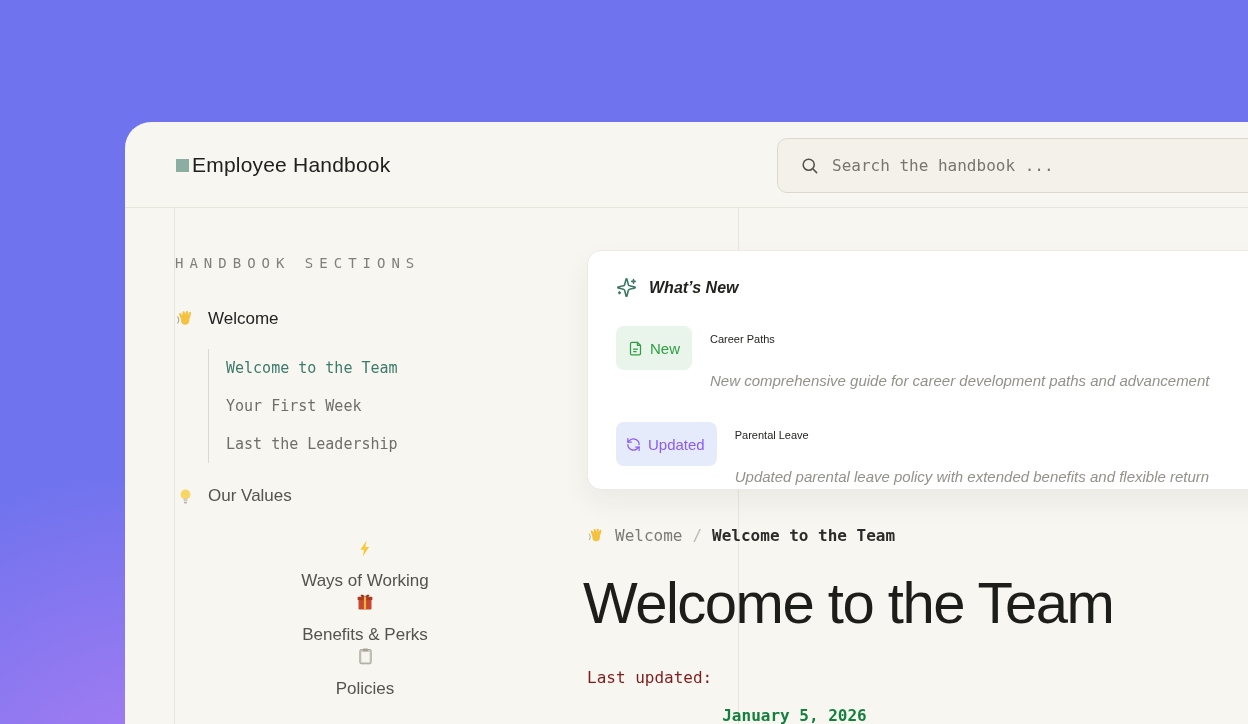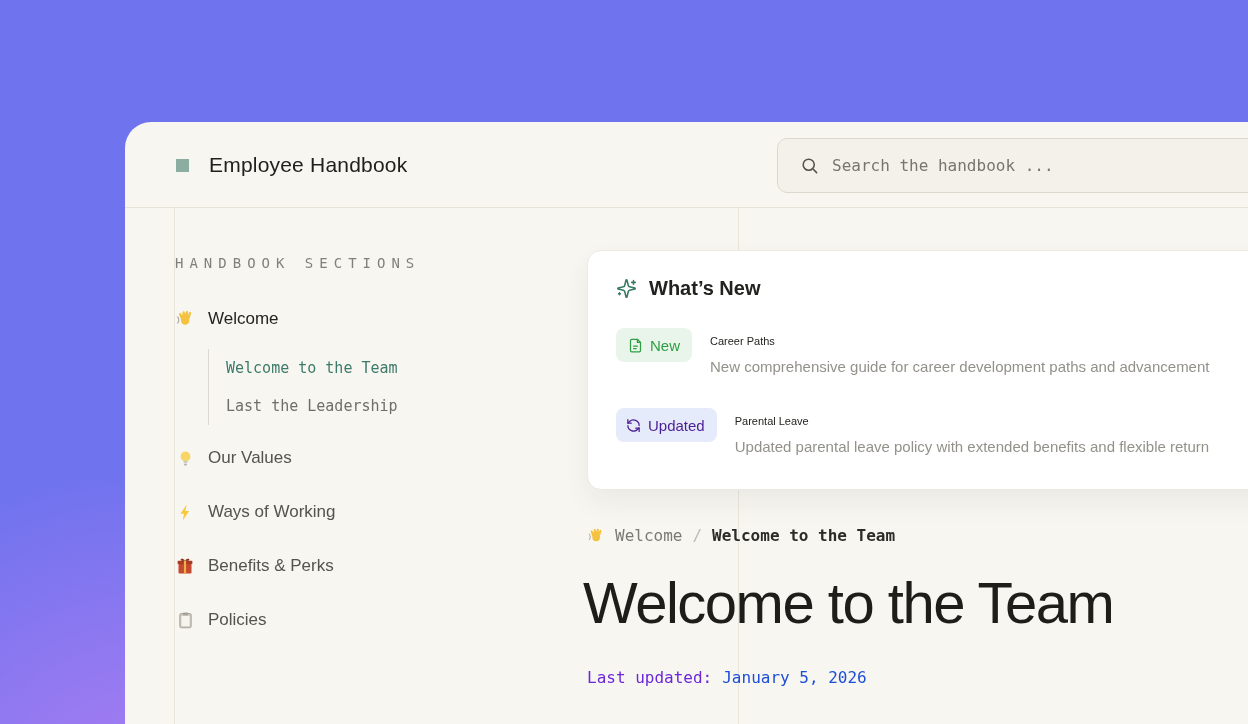--- a/index.html
+++ b/index.html
@@ -16,21 +16,21 @@
     width: 1123px; height: 602px;
     background: #f8f6f1;
     border-top-left-radius: 26px;
     overflow: hidden;
   }
   
   .header {
     position: absolute; top: 0; left: 0; width: 100%; height: 86px;
     border-bottom: 1px solid #e7e4da;
   }
-  .brand { position: absolute; left: 51px; top: 0; height: 86px; display: flex; align-items: center; gap: 20px; }
+  .brand { position: absolute; left: 51px; top: 0; height: 86px; display: flex; align-items: center; gap: 3px; }
   .logo-square { width: 13px; height: 13px; background: #8bada2; }
   .brand-title { font-size: 21px; font-weight: 500; letter-spacing: .2px; color: #20201e; }
   .search-box {
     position: absolute; left: 652px; top: 16px; width: 640px; height: 55px;
     background: #f3f1ea; border: 1px solid #dcd8ce; border-radius: 10px;
     display: flex; align-items: center; gap: 13px; padding-left: 22px;
   }
   .search-box input {
     border: none; outline: none; background: transparent; width: 430px;
     font: 16px "DejaVu Sans Mono", monospace; color: #55544e;
@@ -45,74 +45,74 @@
   .section-label {
     margin-top: 47px;
     font: 14px "DejaVu Sans Mono", monospace; letter-spacing: 6px; color: #81807a;
   }
   .nav { margin-top: 36px; }
   .nav-item {
     display: flex; align-items: center; gap: 13px; height: 24px;
     font-size: 17px; font-weight: 500; color: #54534e; cursor: pointer;
   }
   .nav-item.active { color: #232321; }
-  .nav-item + .nav-item { margin-top: 30px; }
+  .nav-item + .nav-item { margin-top: 30px; flex-direction: column; }
   .nav-icon { width: 20px; height: 20px; flex: none; display: flex; align-items: center; justify-content: center; }
   .sub-list {
     margin: 18px 0 21px 33px; padding-left: 17px;
     border-left: 1px solid #ddd9d0;
     display: flex; flex-direction: column;
   }
   .sub-item {
     height: 38px; display: flex; align-items: center;
     font: 15px "DejaVu Sans Mono", monospace; color: #6f6e68; cursor: pointer;
   }
   .sub-item.active { color: #3c7a6b; }
   
   .panel {
     position: absolute; left: 462px; top: 128px; width: 724px; height: 240px;
     background: #ffffff; border: 1px solid #eceae3; border-radius: 14px;
     box-shadow: 0 12px 28px rgba(40,40,40,.06);
     padding: 26px 28px; overflow: hidden;
   }
   .panel-head { display: flex; align-items: center; gap: 12px; }
-  .panel-title { font-size: 20px; font-weight: 700; color: #22221f; }
+  .panel-title { font-size: 16px; font-weight: 700; color: #22221f; font-style: italic; }
   .panel-rows { margin-top: 28px; }
   .news-row { display: flex; align-items: flex-start; gap: 18px; cursor: pointer; }
   .news-row + .news-row { margin-top: 33px; }
   .badge {
-    height: 34px; padding: 0 12px; border-radius: 8px; flex: none;
+    height: 44px; padding: 0 12px; border-radius: 8px; flex: none;
     display: inline-flex; align-items: center; gap: 7px;
     font-size: 15px; font-weight: 500; white-space: nowrap;
   }
   .badge-green { background: #e9f5ea; color: #2f9e44; }
-  .badge-blue  { background: #e5ebfa; color: #4c1d95; padding-left: 10px; }
+  .badge-blue  { background: #e5ebfa; color: #8b5cf6; padding-left: 10px; }
   .news-text { min-width: 0; }
   .news-title { font-size: 11px; font-weight: 500; color: #242421; line-height: 27px; white-space: nowrap; }
-  .news-desc  { margin-top: 3px; font-size: 15px; color: #93918a; white-space: nowrap; }
+  .news-desc  { margin-top: 19px; font-size: 15px; color: #93918a; white-space: nowrap; font-style: italic; }
   
   .breadcrumb {
     position: absolute; left: 462px; top: 404px;
     display: flex; align-items: center; gap: 10px;
     font: 16px "DejaVu Sans Mono", monospace; color: #7b7a73;
   }
   .crumb-sep { color: #bdbab1; }
   .crumb-page { color: #2b2b28; font-weight: bold; }
   .page-title {
     position: absolute; left: 458px; top: 449px;
     font-size: 58px; font-weight: 500; line-height: 1.1;
     letter-spacing: -1.5px; color: #1d1d1a; white-space: nowrap;
   }
   .updated-line {
     position: absolute; left: 462px; top: 546px;
     display: flex; gap: 10px;
     font: 16px "DejaVu Sans Mono", monospace;
   }
-  .updated-label { color: #6d28d9; }
-  .updated-value { color: #1d4ed8; font-weight: normal; }
+  .updated-label { color: #7f1d1d; }
+  .updated-value { color: #15803d; font-weight: bold; margin-top: 38px; }
   svg { display: block; }
 </style>
 </head>
 <body>
 
 <div class="card">
 
   <div class="vline vline-1"></div>
   <div class="vline vline-2"></div>
 
@@ -147,20 +147,21 @@
               <rect x="16" y="3.6" width="2.8" height="7.5" rx="1.4" transform="rotate(16 17.4 7)"></rect>
             </g>
             <path d="M3.2 9.5c1.6 2.2 1.6 5.3 0 7.5" fill="none" stroke="#a9a79f" stroke-width="1.3" stroke-linecap="round"></path>
           </svg>
         </span>
         <span>Welcome</span>
       </div>
 
       <div class="sub-list">
         <div class="sub-item active">Welcome to the Team</div>
+        <div class="sub-item">Your First Week</div>
         <div class="sub-item">Last the Leadership</div>
       </div>
 
       <div class="nav-item">
         <span class="nav-icon">
           <svg viewBox="0 0 24 24" width="19" height="19">
             <circle cx="12" cy="9.5" r="6.2" fill="#f8d666"></circle>
             <path d="M9.5 14.5h5v2.6a1 1 0 0 1-1 1h-3a1 1 0 0 1-1-1z" fill="#cfccc2"></path>
             <rect x="10" y="18.6" width="4" height="2.2" rx="1" fill="#b9b6ac"></rect>
           </svg>

